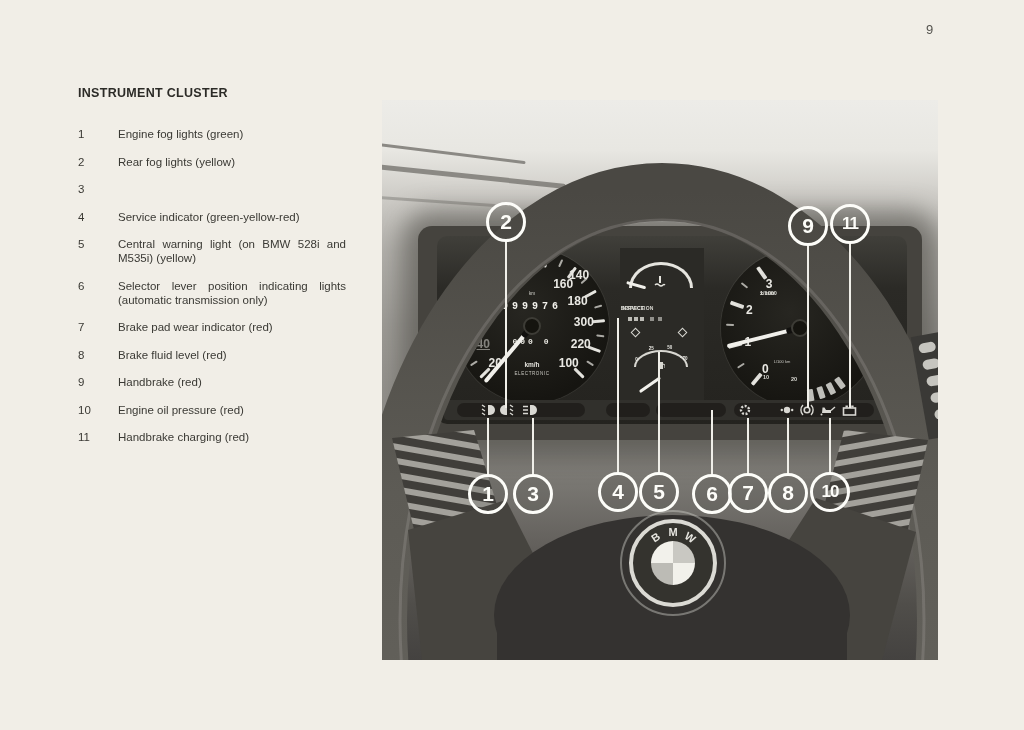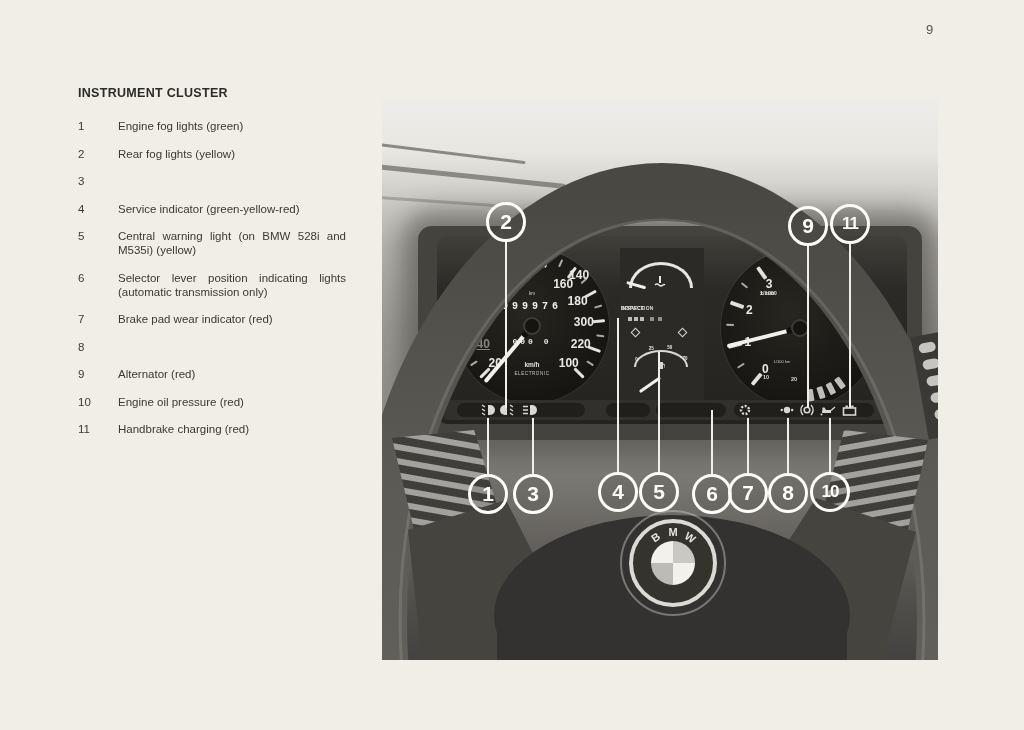--- a/index.html
+++ b/index.html
@@ -3,21 +3,21 @@
 <meta charset="utf-8">
 <style>
   * { margin:0; padding:0; box-sizing:border-box; }
   html,body { width:1024px; height:730px; }
   body { background:#f1eee7; font-family:"Liberation Sans", sans-serif; color:#34332f;
          position:relative; overflow:hidden; }
 
   
   .page-number { position:absolute; left:926px; top:22px; font-size:13px; color:#55544f; }
   .legend { position:absolute; left:78px; top:86px; width:270px; }
-  .legend-title { font-size:12.5px; font-weight:bold; letter-spacing:.3px; color:#2c2b27; margin-bottom:19px; }
+  .legend-title { font-size:12.5px; font-weight:bold; letter-spacing:.3px; color:#2c2b27; margin-bottom:27px; }
   .legend-item { display:flex; font-size:11.5px; line-height:14px; margin-bottom:13.5px; color:#3a3934; }
   .legend-num { width:40px; flex:none; }
   .legend-label { width:228px; text-align:justify; }
 
   
   .photo { position:absolute; left:382px; top:100px; width:556px; height:560px; overflow:hidden;
     background:linear-gradient(#edece8 0%, #e8e7e2 9%, #cfcdc8 17%, #b2b0ab 27%, #9d9b96 40%,
       #908e89 55%, #7a7873 68%, #625f5b 80%, #504e4a 90%, #444240 100%); }
   .photo * { position:absolute; }
   .wiper { background:#8b8984; border-radius:2px; }
@@ -108,24 +108,25 @@
   <div class="legend-item">
     <span class="legend-num">6</span>
     <span class="legend-label">Selector lever position indicating lights (automatic transmission only)</span>
     </div>
   <div class="legend-item">
     <span class="legend-num">7</span>
     <span class="legend-label">Brake pad wear indicator (red)</span>
     </div>
   <div class="legend-item">
     <span class="legend-num">8</span>
+    <span class="legend-label">Brake fluid level (red)</span>
     </div>
   <div class="legend-item">
     <span class="legend-num">9</span>
-    <span class="legend-label">Alternator (red)</span>
+    <span class="legend-label">Handbrake (red)</span>
     </div>
   <div class="legend-item">
     <span class="legend-num">10</span>
     <span class="legend-label">Engine oil pressure (red)</span>
     </div>
   <div class="legend-item">
     <span class="legend-num">11</span>
     <span class="legend-label">Handbrake charging (red)</span>
     </div>
 </div>

